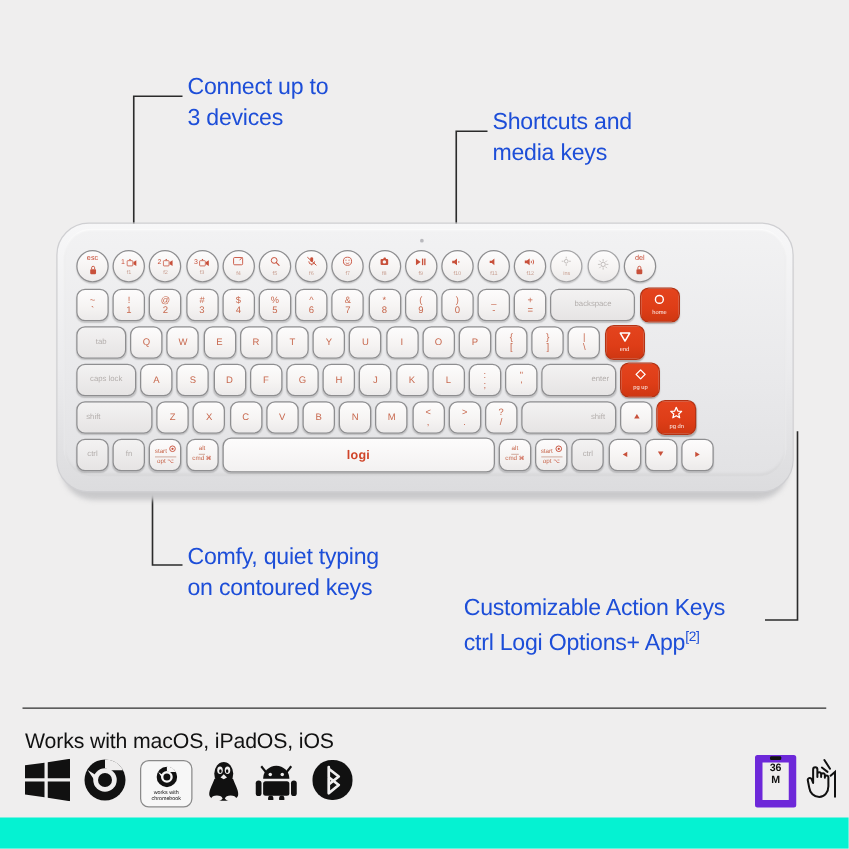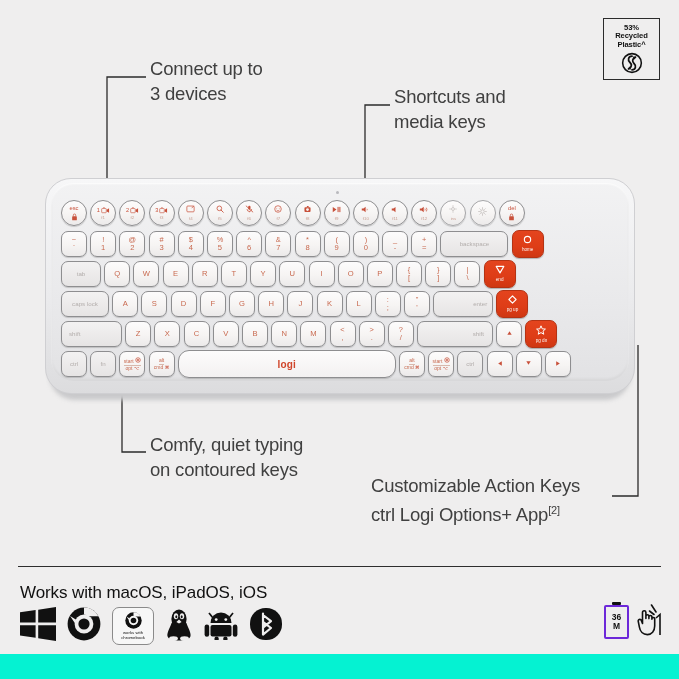--- a/index.html
+++ b/index.html
@@ -16,21 +16,21 @@
   #recycled-badge{
     position:absolute;left:603px;top:18px;width:57px;height:62px;
     border:1.5px solid #2b2b2b;background:#efeeee;
     display:flex;flex-direction:column;align-items:center;justify-content:flex-start;
     padding-top:5px;box-sizing:border-box;
   }
   #recycled-badge .rb-line{font-size:7.6px;line-height:8.4px;color:#111;text-align:center;font-weight:600;letter-spacing:-.1px;}
   #recycled-badge .rb-icon{margin-top:3px;}
 
   
-  .callout{position:absolute;color:#404040;font-size:18.5px;line-height:25px;font-weight:500;letter-spacing:-.2px;white-space:pre-line;}
+  .callout{position:absolute;color:#1d4ed8;font-size:18.5px;line-height:25px;font-weight:500;letter-spacing:-.2px;white-space:pre-line;}
   #callout-devices{left:150px;top:56px;}
   #callout-shortcuts{left:394px;top:84px;}
   #callout-typing{left:150px;top:432px;}
   #callout-actionkeys{left:371px;top:473px;text-align:left;}
   .callout sup{font-size:11px;vertical-align:super;}
 
   .leader{position:absolute;pointer-events:none;}
 
   
   #keyboard{
@@ -98,47 +98,33 @@
     box-shadow:0 1px 1px rgba(0,0,0,.17);flex:none;margin-right:3.2px;
   }
   .logi{color:#d0452a;font-size:10px;font-weight:700;letter-spacing:.2px;}
 
   
   #divider{position:absolute;left:18px;top:566px;width:643px;height:1px;background:#2e2e2e;}
   #compat-title{position:absolute;left:20px;top:583px;font-size:17px;color:#111;font-weight:500;letter-spacing:-.1px;}
   #os-icons{position:absolute;left:20px;top:606px;display:flex;align-items:center;gap:11px;}
   #battery-row{position:absolute;left:604px;top:604px;display:flex;align-items:center;gap:4px;}
   .batt{
-    width:21px;height:30px;border:2px solid #6d28d9;border-radius:2px;position:relative;
-    display:flex;flex-direction:column;align-items:center;justify-content:center;
+    width:21px;height:30px;border:6px solid #6d28d9;border-radius:2px;position:relative;
+    display:flex;flex-direction:column;align-items:center;
     background:#efeeee;
   }
   .batt:before{content:"";position:absolute;top:-5px;left:6px;width:9px;height:3px;background:#111;border-radius:1px;}
   .batt span{font-size:8.5px;line-height:9px;color:#111;font-weight:700;}
   #teal-bar{position:absolute;left:0;top:654px;width:679px;height:25px;background:#05f2d2;}
 </style>
 </head>
 <body>
 
 <div class="stage">
 
-  <div id="recycled-badge">
-    <div class="rb-line">53%</div>
-    <div class="rb-line">Recycled</div>
-    <div class="rb-line">Plastic^</div>
-    <div class="rb-icon">
-      <svg width="22" height="22" viewBox="0 0 24 24">
-        <circle cx="12" cy="12" r="10.2" fill="none" stroke="#111" stroke-width="1.7"></circle>
-        <path d="M12 4.6 C7.8 4.6 7.2 9 9.6 11.2 C12 13.4 12 17 8.2 18.4" fill="none" stroke="#111" stroke-width="1.9" stroke-linecap="round"></path>
-        <path d="M12 19.4 C16.2 19.4 16.8 15 14.4 12.8 C12 10.6 12 7 15.8 5.6" fill="none" stroke="#111" stroke-width="1.9" stroke-linecap="round"></path>
-        <path d="M8.8 15.6 L8.2 18.9 L11.4 19.2 Z" fill="#111"></path>
-        <path d="M15.2 8.4 L15.8 5.1 L12.6 4.8 Z" fill="#111"></path>
-      </svg>
-    </div>
-  </div>
 
   <svg class="leader" width="679" height="679" style="left:0;top:0">
 
     <path d="M146 77 L107 77 L107 208" fill="none" stroke="#2b2b2b" stroke-width="1.3"></path>
     <circle cx="107" cy="208" r="3.4" fill="#111"></circle>
 
     <path d="M390 105 L365 105 L365 208" fill="none" stroke="#2b2b2b" stroke-width="1.3"></path>
     <circle cx="365" cy="208" r="3.4" fill="#111"></circle>
 
     <path d="M146 452 L122 452 L122 272" fill="none" stroke="#2b2b2b" stroke-width="1.3"></path>
@@ -542,21 +528,21 @@
               </svg></span>
             <span class="two">opt <span style="font-size:4.6px;color:#c8503a">⌥</span></span>
           </span>
         </div>
         <div class="key">
           <span class="twoline">
             <span class="two a">alt </span>
             <span class="two">cmd <span style="font-size:4.6px;color:#c8503a">⌘</span></span>
           </span>
         </div>
-        <div class="space" style="width:216px;border-radius:11px;">
+        <div class="space" style="width:216px;">
           <span class="logi">logi</span>
         </div>
         <div class="key">
           <span class="twoline">
             <span class="two a">alt </span>
             <span class="two">cmd <span style="font-size:4.6px;color:#c8503a">⌘</span></span>
           </span>
         </div>
         <div class="key">
           <span class="twoline">

